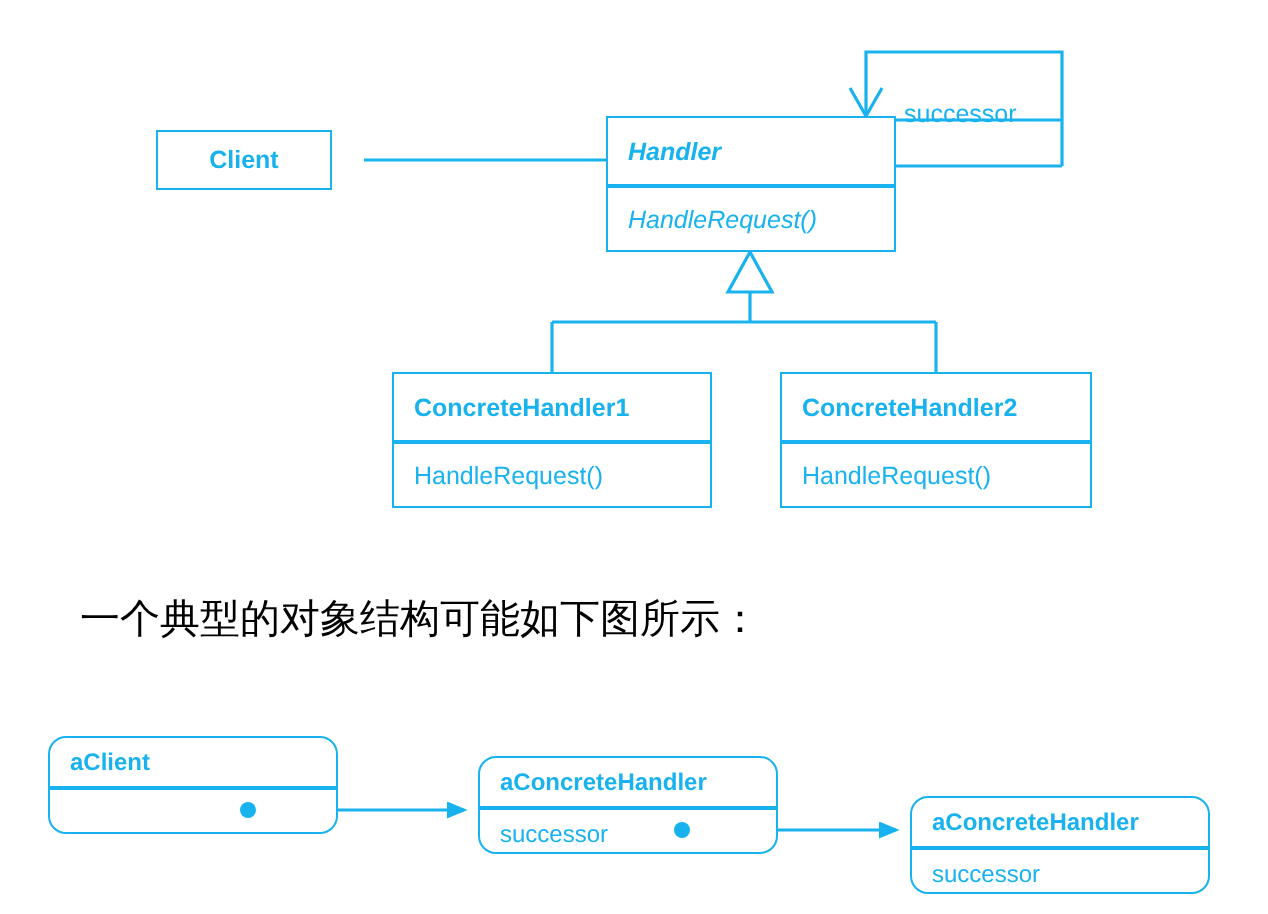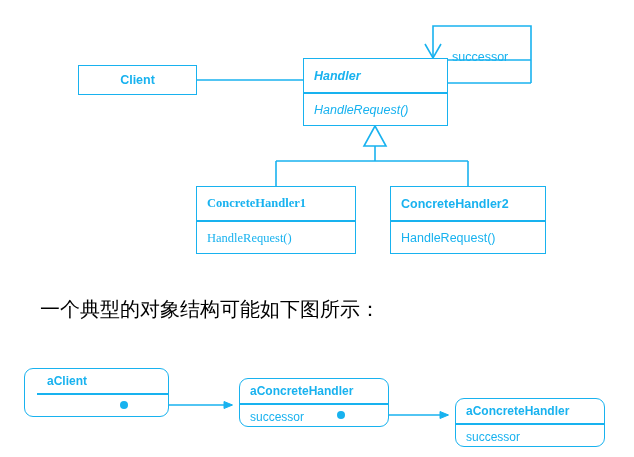--- a/index.html
+++ b/index.html
@@ -42,33 +42,33 @@
     font-style: italic;
   }
   .divider {
     height: 1.6px;
     background: #18b2ef;
     width: 100%;
   }
 
   
   #client-box {
-    left: 78px; top: 65px; width: 119px; height: 30px;
+    left: 78px; top: 65px; width: 88px; height: 30px;
   }
   #client-box .cell { height: 100%; justify-content: center; padding-left: 0; }
 
   #handler-box {
     left: 303px; top: 58px; width: 145px; height: 68px;
   }
   #handler-box .cell { height: 33px; }
 
   #ch1-box {
     left: 196px; top: 186px; width: 160px; height: 68px;
   }
-  #ch1-box .cell { height: 33px; font-family: Liberation Serif, serif; }
+  #ch1-box .cell { height: 33px; }
 
   #ch2-box {
     left: 390px; top: 186px; width: 156px; height: 68px;
   }
   #ch2-box .cell { height: 33px; text-align: right; }
 
   .succ-label {
     position: absolute;
     left: 452px; top: 50px;
     font-size: 12.5px;
@@ -90,21 +90,21 @@
     box-sizing: border-box;
     border: 1.6px solid #18b2ef;
     border-radius: 9px;
     background: #ffffff;
     color: #18b2ef;
     overflow: hidden;
   }
   .onode .cell { height: 24px; font-size: 12px; }
   .onode .cell.head { font-weight: bold; }
 
-  #aclient-box { left: 24px; top: 368px; width: 145px; height: 49px; padding-left: 12px; }
+  #aclient-box { left: 24px; top: 368px; width: 145px; height: 49px; }
   #ach1-box { left: 239px; top: 378px; width: 150px; height: 49px; }
   #ach2-box { left: 455px; top: 398px; width: 150px; height: 49px; }
 
   .dot {
     position: absolute;
     width: 8px; height: 8px;
     border-radius: 50%;
     background: #18b2ef;
   }
 </style>

